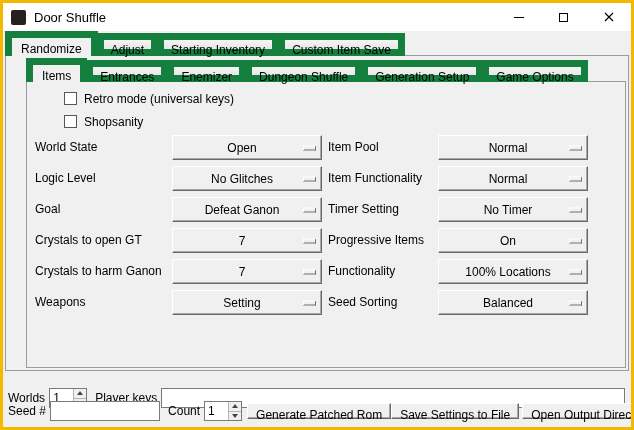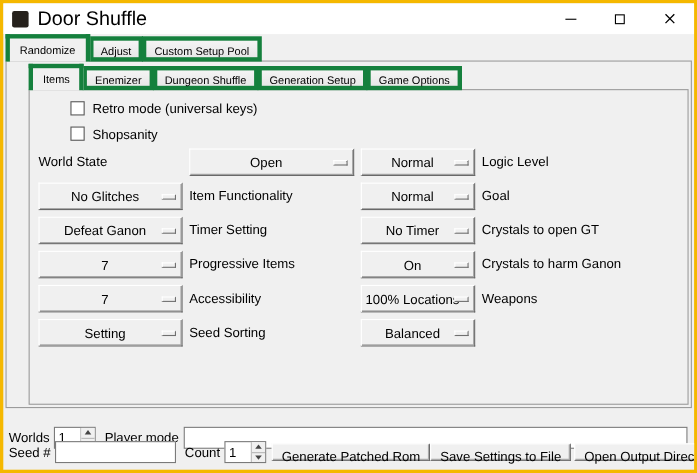--- a/index.html
+++ b/index.html
@@ -6,30 +6,30 @@
   body{font-family:"Liberation Sans",sans-serif;background:#c8c8c8;}
   *{box-sizing:border-box;cursor:default;}
 
   .window{position:relative;width:634px;height:430px;background:var(--content_bg,#f0f0f0);
           border:3px solid var(--accent,#f5b800);overflow:hidden;}
 
   
   .titlebar{position:absolute;top:0;left:0;right:0;height:28px;background:var(--titlebar_bg,#ffffff);
             display:flex;align-items:center;padding-left:8px;}
   .app-icon{width:15px;height:15px;background:#26211c;border-radius:2px;margin-right:8px;flex:none;}
-  .title-text{font-size:18px;color:#000;}
+  .title-text{font-size:13px;color:#000;}
   .win-controls{margin-left:auto;display:flex;height:100%;}
   .win-btn{width:45px;height:100%;display:flex;align-items:center;justify-content:center;background:transparent;}
   .glyph-min{display:block;width:10px;height:1px;background:#000;}
   .glyph-max{display:block;width:9px;height:9px;border:1px solid #000;}
 
   
   .tabs{position:absolute;display:flex;align-items:flex-end;z-index:2;}
   .outer-tabs{top:28px;left:2px;height:25px;}
-  .tab{height:23px;line-height:21px;padding:0 7px;font-size:10px;color:#000;border:4px solid #15803d;
+  .tab{height:23px;line-height:21px;padding:0 7px;font-size:12px;color:#000;border:7px solid #15803d;
        background:linear-gradient(#f4f4f4,#e7e7e7);margin-right:-1px;white-space:nowrap;}
   .tab.selected{height:25px;line-height:23px;background:#f0f0f0;border-bottom:none;
        position:relative;z-index:3;padding:0 9px;}
 
   .outer-pane{position:absolute;top:52px;left:2px;width:624px;height:316px;border:1px solid #9b9b9b;
        background:#f0f0f0;display:flex;flex-direction:column;padding:2px 2px 2px 20px;}
   .inner-tabs{position:relative;z-index:2;display:flex;align-items:flex-end;height:24px;
        margin-bottom:-1px;flex:none;}
   .inner-tabs .tab{height:22px;line-height:20px;}
   .inner-tabs .tab.selected{height:24px;line-height:22px;}
@@ -93,27 +93,29 @@
         <svg width="10" height="10" viewBox="0 0 10 10">
           <path d="M1 1 L9 9 M9 1 L1 9" stroke="#000" stroke-width="1.2" fill="none"></path>
         </svg>
       </div>
     </div>
   </div>
 
   <div class="tabs outer-tabs">
     <div class="tab selected">Randomize</div>
     <div class="tab">Adjust</div>
-    <div class="tab">Custom Setup Pool</div>
+    <div class="tab">Starting Inventory</div>
+    <div class="tab">Custom Item Save</div>
   </div>
 
   <div class="outer-pane">
 
     <div class="tabs inner-tabs" style="position:relative;top:0;left:0;">
       <div class="tab selected">Items</div>
+      <div class="tab">Entrances</div>
       <div class="tab">Enemizer</div>
       <div class="tab">Dungeon Shuffle</div>
       <div class="tab">Generation Setup</div>
       <div class="tab">Game Options</div>
     </div>
 
     <div class="inner-pane">
 
       <div class="check-row">
         <span class="checkbox"></span>
@@ -124,20 +126,21 @@
         <span>Shopsanity</span>
       </div>
 
       <div class="settings">
 
         <span class="slabel">World State</span>
         <div class="dropdown">
           <span class="dval">Open</span>
           <span class="dind"></span>
         </div>
+        <span class="slabel">Item Pool</span>
         <div class="dropdown">
           <span class="dval">Normal</span>
           <span class="dind"></span>
         </div>
 
         <span class="slabel">Logic Level</span>
         <div class="dropdown">
           <span class="dval">No Glitches</span>
           <span class="dind"></span>
         </div>
@@ -167,21 +170,21 @@
         <div class="dropdown">
           <span class="dval">On</span>
           <span class="dind"></span>
         </div>
 
         <span class="slabel">Crystals to harm Ganon</span>
         <div class="dropdown">
           <span class="dval">7</span>
           <span class="dind"></span>
         </div>
-        <span class="slabel">Accessibility</span>
+        <span class="slabel">Functionality</span>
         <div class="dropdown">
           <span class="dval">100% Locations</span>
           <span class="dind"></span>
         </div>
 
         <span class="slabel">Weapons</span>
         <div class="dropdown">
           <span class="dval">Setting</span>
           <span class="dind"></span>
         </div>
@@ -201,21 +204,21 @@
       <span class="spin-val">1</span>
       <div class="spin-btns">
         <div class="spin-btn">
             <span class="tri-up"></span>
           </div>
         <div class="spin-btn">
             <span class="tri-down"></span>
           </div>
       </div>
     </div>
-    <span class="flabel ml8">Player mode</span>
+    <span class="flabel ml8">Player keys</span>
     <input class="entry grow" value="" style="">
   </div>
 
   <div class="footer-row row2">
     <span class="flabel">Seed #</span>
     <input class="entry seed-entry" value="" style="">
     <span class="flabel ml8">Count</span>
     <div class="spinbox">
       <span class="spin-val">1</span>
       <div class="spin-btns">

